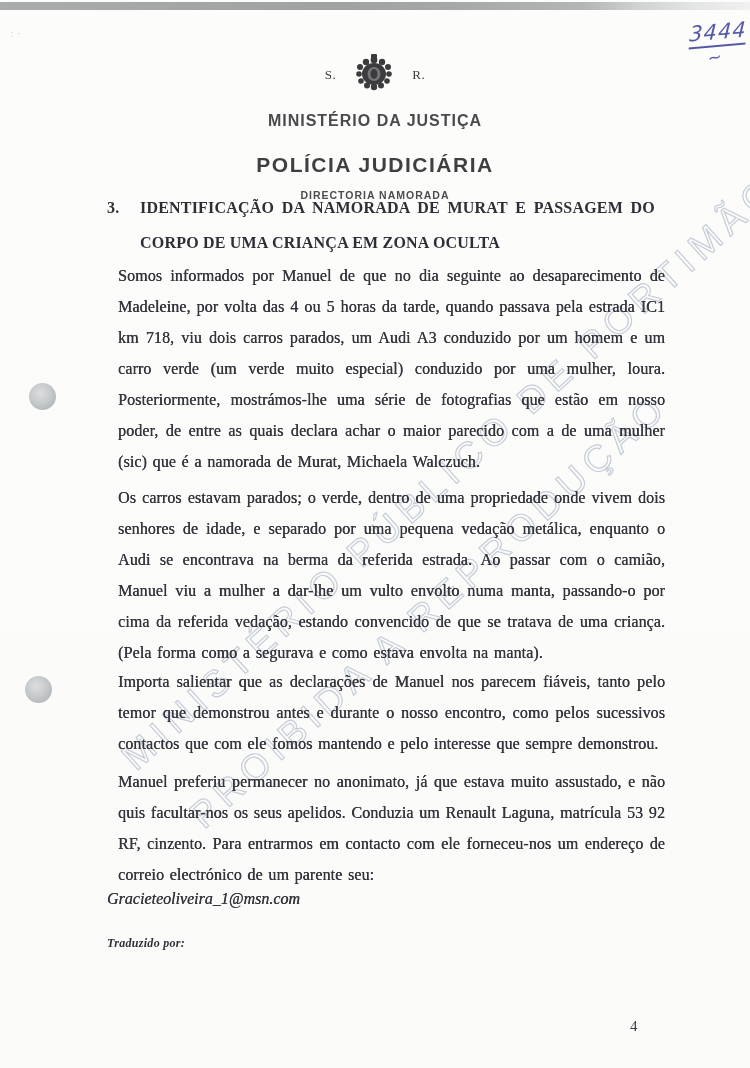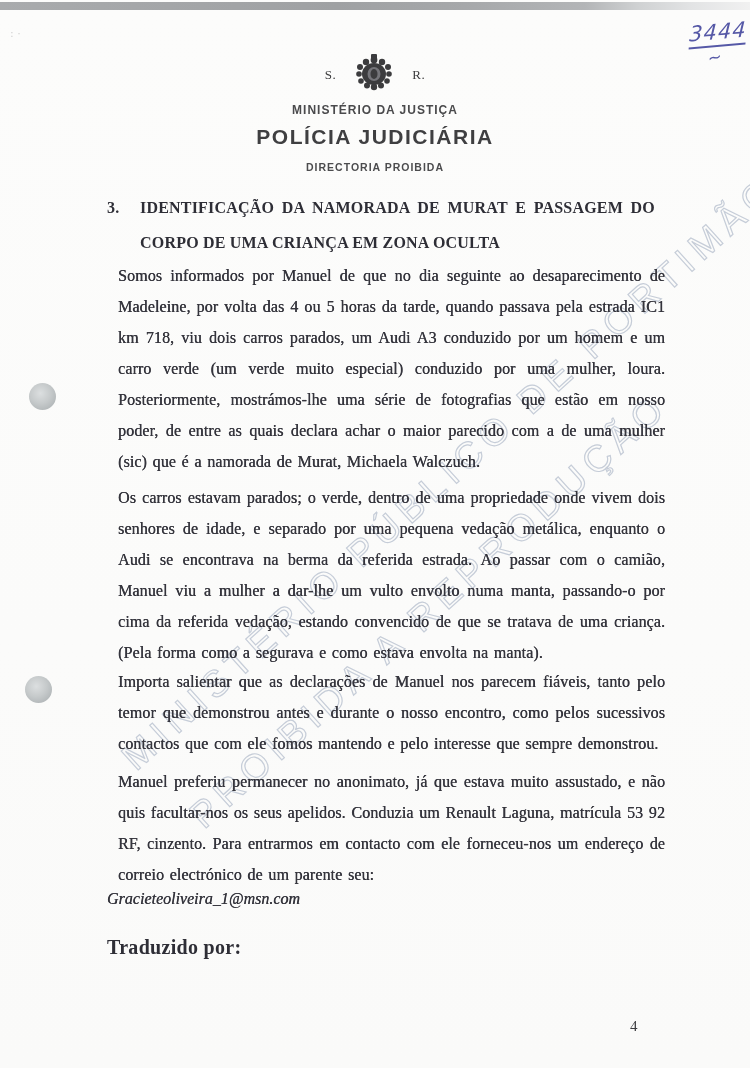--- a/index.html
+++ b/index.html
@@ -57,25 +57,25 @@
 
   
   .header {
     position: absolute; left: 0; top: 54px; width: 750px;
     display: flex; flex-direction: column; align-items: center;
     z-index: 2;
   }
   .crest-row { display: flex; align-items: center; gap: 15px; height: 42px; }
   .crest-initial { font-size: 13px; color: #3b3b3d; letter-spacing: 0.5px; }
   .hdr-ministry {
-    margin-top: 7px; font-family: "Liberation Sans", sans-serif;
-    font-size: 12px; font-weight: 600; letter-spacing: 1px; color: #4a4a4c;
+    margin-top: 16px; font-family: "Liberation Sans", sans-serif;
+    font-size: 16px; font-weight: 600; letter-spacing: 1px; color: #4a4a4c;
   }
   .hdr-org {
-    margin-top: 8px; font-family: "Liberation Sans", sans-serif;
+    margin-top: 23px; font-family: "Liberation Sans", sans-serif;
     font-size: 21px; font-weight: 600; letter-spacing: 1.5px; color: #3f3f41;
   }
   .hdr-dir {
     margin-top: 12px; font-family: "Liberation Sans", sans-serif;
     font-size: 10.5px; font-weight: 600; letter-spacing: 1px; color: #4c4c4e;
   }
 
   
   .watermark-line {
     position: absolute; z-index: 1;
@@ -116,21 +116,21 @@
   .p2 { top: 476px; margin-top: 6px; }
   .p3 { top: 666px; }
   .p4 { top: 766px; }
 
   .email-line {
     position: absolute; left: 107px; top: 890px; z-index: 2;
     font-size: 16px; color: #35353d; text-shadow: 0.3px 0 0 currentColor; font-style: italic;
   }
   .translated-by {
     position: absolute; left: 107px; top: 936px; z-index: 2;
-    font-size: 20px; font-weight: bold; color: #2e2e36; letter-spacing: 0.3px;
+    font-size: 12px; font-weight: bold; color: #2e2e36; letter-spacing: 0.3px; font-style: italic;
   }
 
   .page-number {
     position: absolute; left: 630px; top: 1018px; z-index: 2;
     font-size: 15px; color: #3c3c40;
   }
 </style>
 </head>
 <body>
 
@@ -173,21 +173,21 @@
             <circle cx="15" cy="9" r="3.2"></circle>
           </g>
           <ellipse cx="23" cy="21" rx="6.5" ry="7" fill="#75757a"></ellipse>
           <ellipse cx="23" cy="21" rx="3.5" ry="5" fill="#3c3c3e"></ellipse>
         </svg>
       </span>
       <span class="crest-initial">R.</span>
     </div>
     <div class="hdr-ministry">MINISTÉRIO DA JUSTIÇA</div>
     <div class="hdr-org">POLÍCIA JUDICIÁRIA</div>
-    <div class="hdr-dir">DIRECTORIA PROIBIDA</div>
+    <div class="hdr-dir">DIRECTORIA NAMORADA</div>
   </div>
 
   <div class="section-heading">
     <span class="sec-num">3.</span>
     <div class="sec-lines">
       <div class="sec-line1">IDENTIFICAÇÃO DA NAMORADA DE MURAT E PASSAGEM DO</div>
       <div class="sec-line2">CORPO DE UMA CRIANÇA EM ZONA OCULTA</div>
     </div>
   </div>
 

